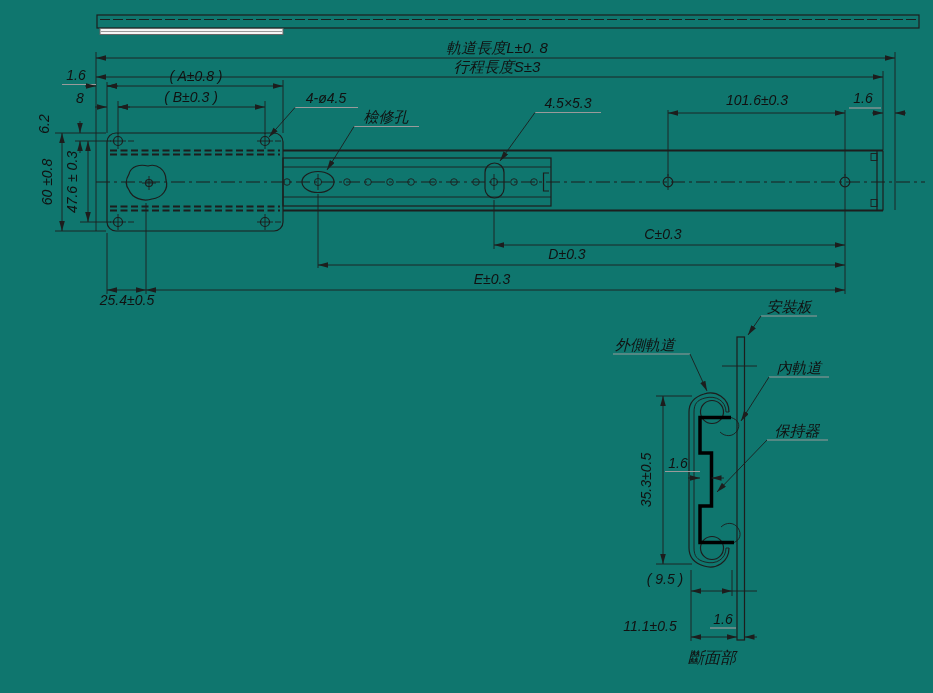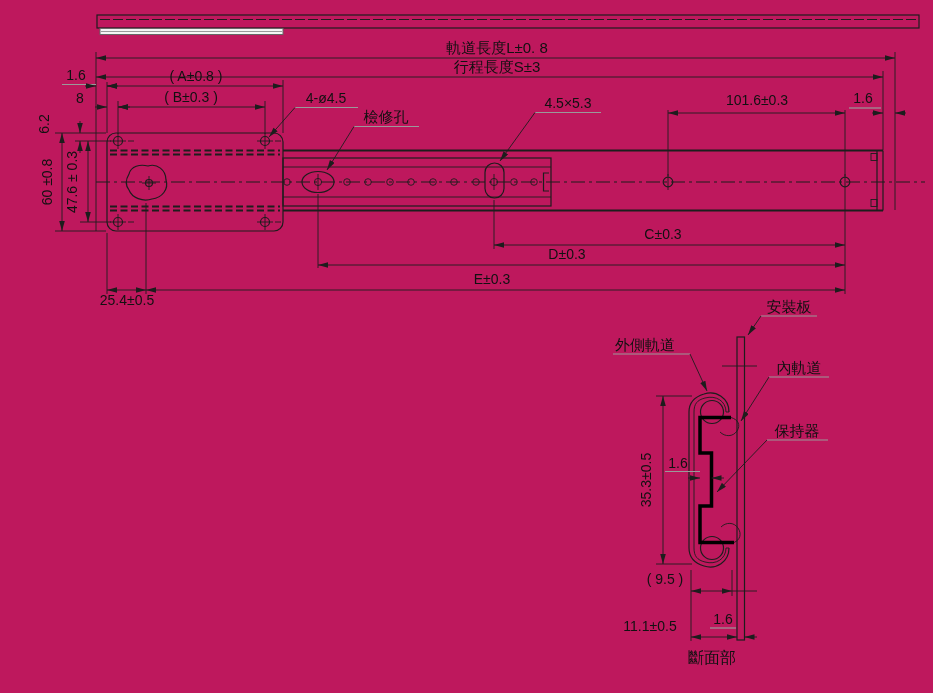--- a/index.html
+++ b/index.html
@@ -1,17 +1,17 @@
 <!DOCTYPE html>
 <html><head>
 <meta charset="utf-8">
 <style>
   html,body{margin:0;padding:0;background:#ffffff;}
-  .page{position:relative;width:933px;height:693px;background:#be185d;overflow:hidden;
-        font-family:"Liberation Sans","DejaVu Sans",sans-serif;}
+  .page{position:relative;width:933px;height:693px;background:#0f766e;overflow:hidden;
+        font-family:"Liberation Sans","DejaVu Sans",sans-serif;font-style:italic;}
   svg{position:absolute;left:0;top:0;}
   svg text{fill:#111;font-family:"Liberation Sans","DejaVu Sans",sans-serif;}
   .dim{font-size:14px;}
   .dimbig{font-size:15px;}
   .cjk{font-size:15px;}
   .caption{font-size:16px;}
   .ln{stroke:#1d1d1d;stroke-width:1.2;fill:none;}
   .thick{stroke:#1d1d1d;stroke-width:2.2;fill:none;}
   .thin{stroke:#1d1d1d;stroke-width:0.9;fill:none;}
   .hid{stroke:#1d1d1d;stroke-width:1.8;fill:none;stroke-dasharray:7 3.5;}

